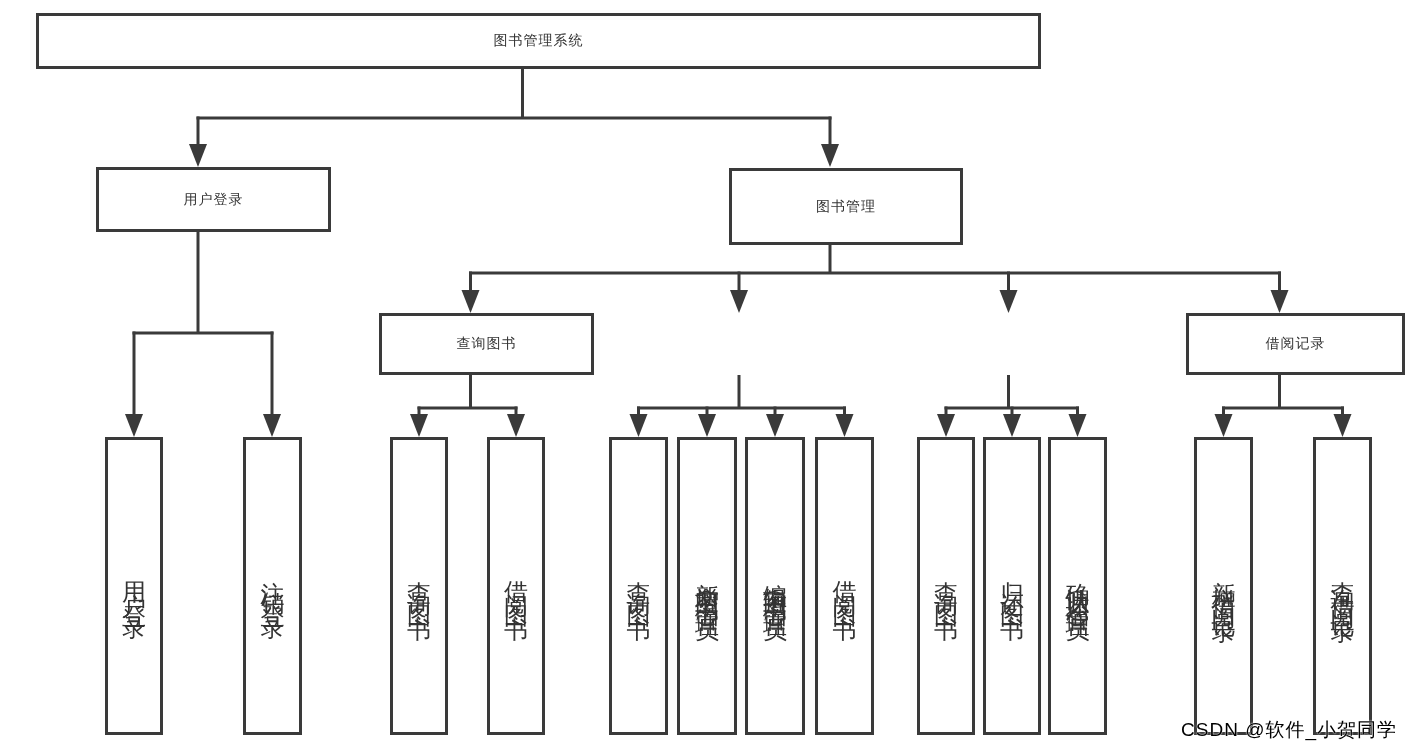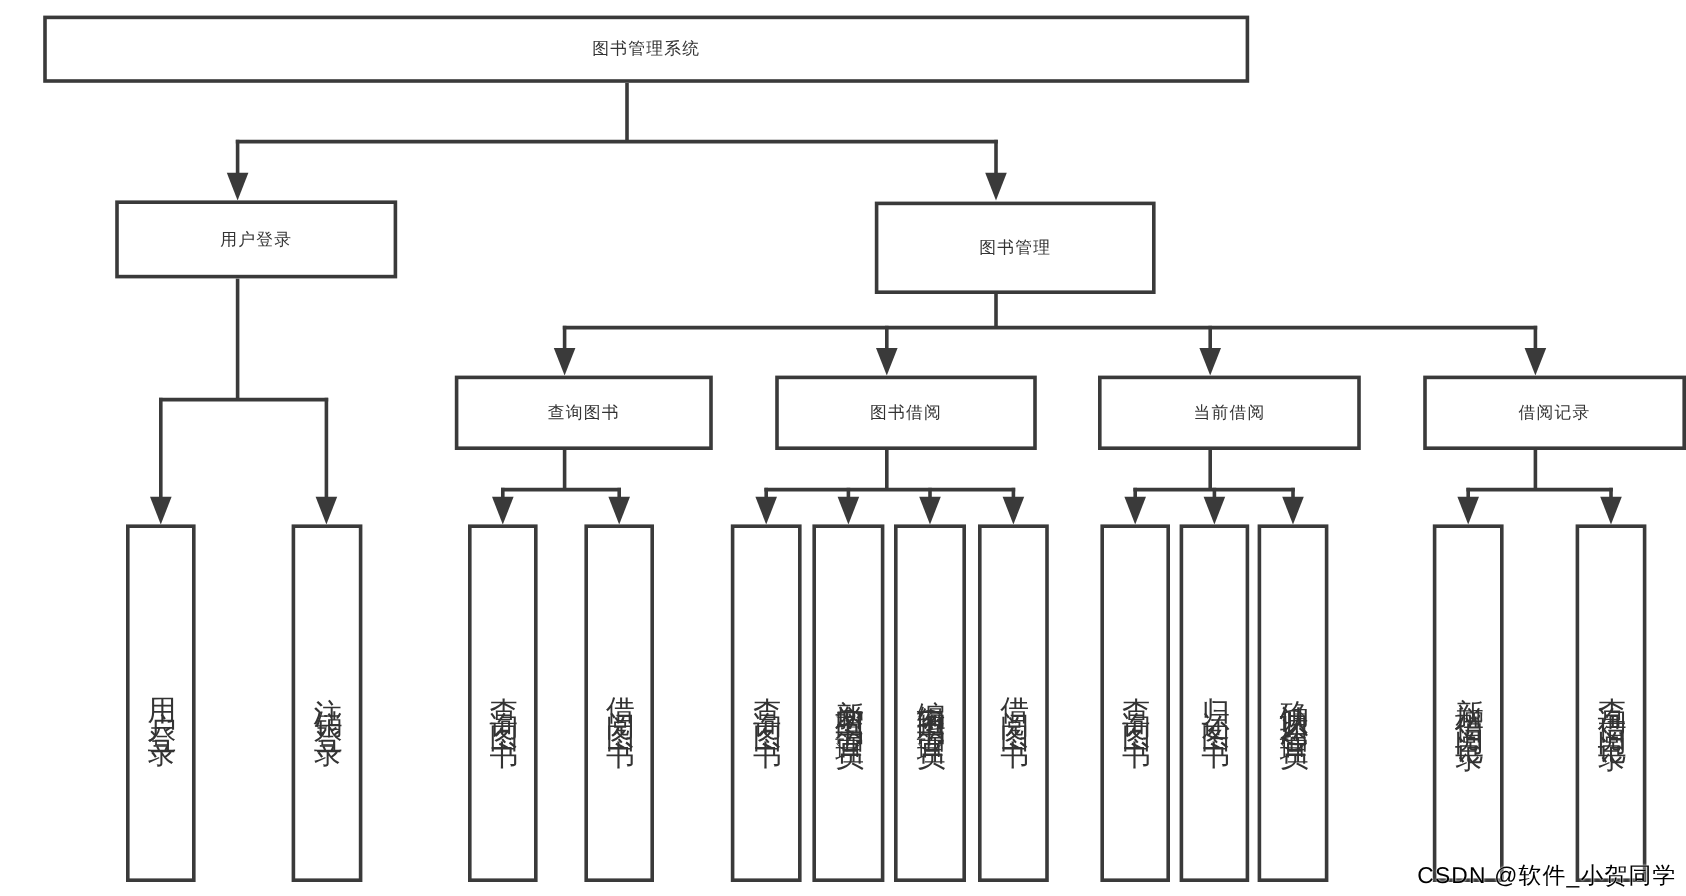--- a/index.html
+++ b/index.html
@@ -135,22 +135,20 @@
       <polygon points="1333.5,414 1351.5,414 1342.5,437"></polygon>
     </g>
   </svg>
 
   <div class="node hbox" style="left:20px; top:13px; width:1005px; height:56px">图书管理系统</div>
 
   <div class="node hbox" style="left:80px; top:167px; width:235px; height:65px">用户登录</div>
   <div class="node hbox" style="left:713px; top:168px; width:234px; height:77px">图书管理</div>
 
   <div class="node hbox" style="left:363px; top:313px; width:215px; height:62px">查询图书</div>
-  <div class="node hbox" style="left:630px; top:313px; width:218px; height:62px">图书借阅</div>
-  <div class="node hbox" style="left:899px; top:313px; width:219px; height:62px">当前借阅</div>
   <div class="node hbox" style="left:1170px; top:313px; width:219px; height:62px">借阅记录</div>
 
   <div class="node vbox v4" style="left:105px; top:437px; width:58px; height:298px">用户登录</div>
   <div class="node vbox v4" style="left:243px; top:437px; width:59px; height:298px">注销登录</div>
 
   <div class="node vbox v4" style="left:390px; top:437px; width:58px; height:298px">查询图书</div>
   <div class="node vbox v4" style="left:487px; top:437px; width:58px; height:298px">借阅图书</div>
 
   <div class="node vbox v4" style="left:609px; top:437px; width:59px; height:298px">查询图书</div>
   <div class="node vbox v9" style="left:677px; top:437px; width:60px; height:298px">新增图书（管理员）</div>

